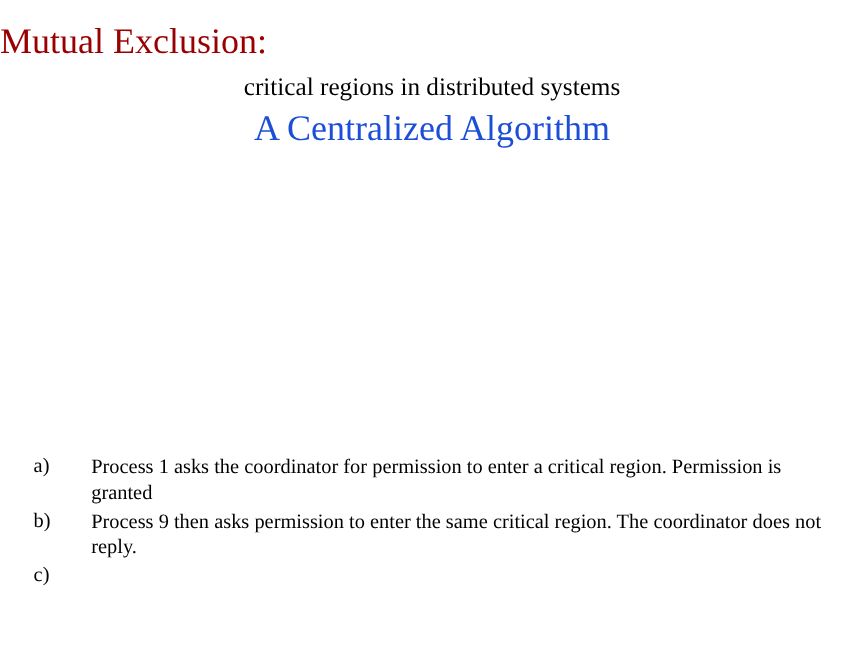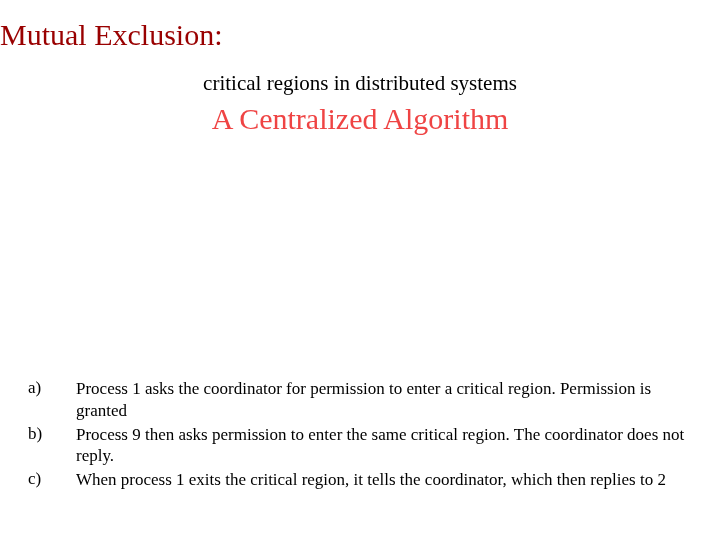--- a/index.html
+++ b/index.html
@@ -15,27 +15,27 @@
       text-align: left;
       font-size: 30px;
       color: #990000;
       margin-top: 18px;
       font-weight: normal;
     }
     .subtitle {
       text-align: center;
       font-size: 21px;
       color: #000000;
-      margin-top: 19px;
+      margin-top: 8px;
       font-weight: normal;
     }
     .title-2 {
       text-align: center;
       font-size: 30px;
-      color: #ef4444;
+      color: #1d4ed8;
       margin-top: 6px;
       font-weight: normal;
     }
     .list {
       position: absolute;
       top: 378px;
       left: 28px;
       right: 28px;
     }
     .list-row {
@@ -63,15 +63,14 @@
   <div class="list-row">
     <div class="list-label">a)</div>
     <div class="list-text">Process 1 asks the coordinator for permission to enter a critical region. Permission is granted</div>
   </div>
   <div class="list-row">
     <div class="list-label">b)</div>
     <div class="list-text">Process 9 then asks permission to enter the same critical region.  The coordinator does not reply.</div>
   </div>
   <div class="list-row">
     <div class="list-label">c)</div>
-    <div class="list-text">When process 1 exits the critical region, it tells the coordinator, which then replies to 2</div>
   </div>
 </div>
 
 </body></html>

